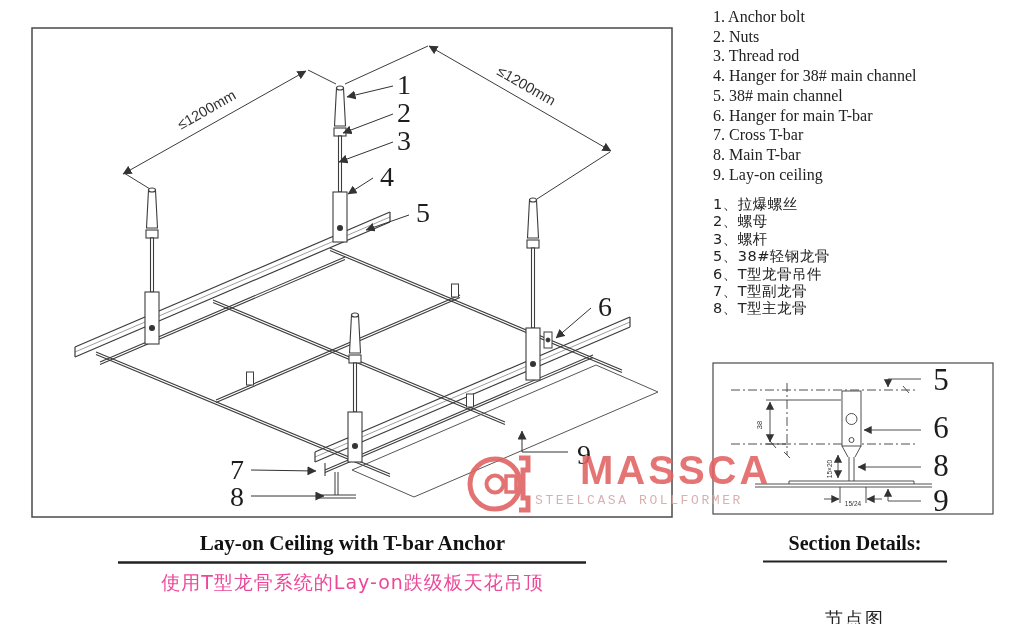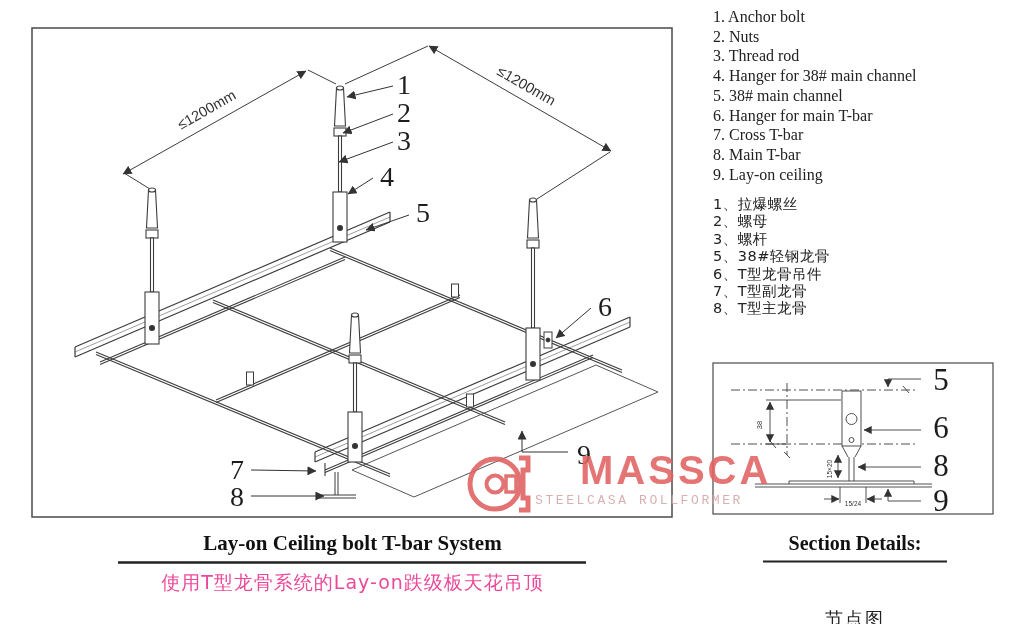--- a/index.html
+++ b/index.html
@@ -215,21 +215,21 @@
 <div class="ov legend-zh" style="left:713px;top:196px;">
   <div>1、拉爆螺丝</div>
   <div>2、螺母</div>
   <div>3、螺杆</div>
   <div>5、38#轻钢龙骨</div>
   <div>6、T型龙骨吊件</div>
   <div>7、T型副龙骨</div>
   <div>8、T型主龙骨</div>
 </div>
 
-<div class="ov title-en" style="left:60px;top:531px;width:585px;">Lay-on Ceiling bolt T-bar System</div>
+<div class="ov title-en" style="left:60px;top:531px;width:585px;">Lay-on Ceiling with T-bar Anchor</div>
 <div class="ov title-zh" style="left:60px;top:570px;width:585px;">使用T型龙骨系统的Lay-on跌级板天花吊顶</div>
 <div class="ov sec-title" style="left:757px;top:532px;width:196px;">Section Details:</div>
 <div class="ov sec-sub" style="left:757px;top:571px;width:196px;">节点图</div>
 
 <div id="logo">
   <svg width="70" height="74" viewBox="0 0 70 74" style="position:absolute;left:0;top:0;">
     <circle cx="33" cy="38" r="25" fill="none" stroke="#e06060" stroke-width="5"></circle>
     <circle cx="33" cy="38" r="8.5" fill="none" stroke="#e06060" stroke-width="4"></circle>
     <path d="M57,12 h9 v12 h-5 v28 h5 v12 h-9" fill="none" stroke="#e06060" stroke-width="5"></path>
     <rect x="44" y="30" width="10" height="16" fill="#fff" stroke="#e06060" stroke-width="3.5"></rect>

